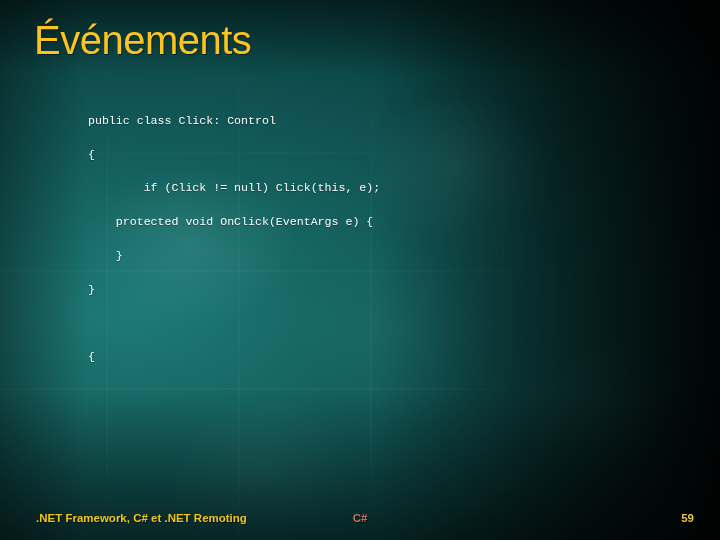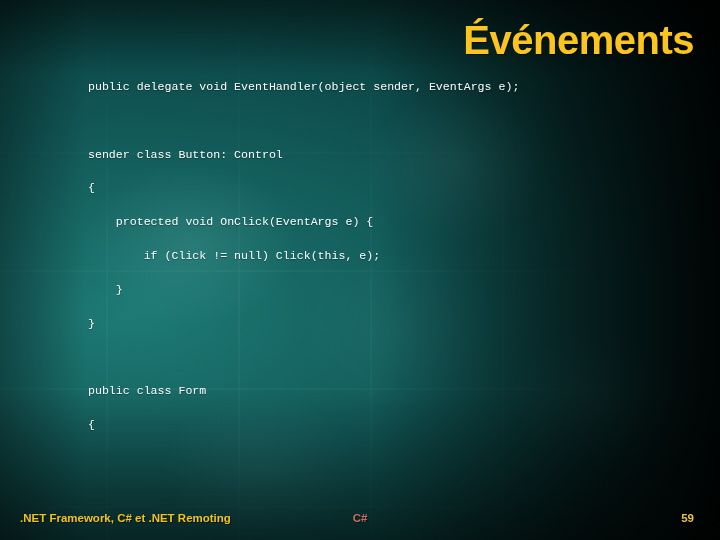--- a/index.html
+++ b/index.html
@@ -71,26 +71,25 @@
   }
 
   
   .title {
     position: absolute;
     left: 34px;
     top: 18px;
     width: 660px;
     margin: 0;
     font-size: 40px;
-    font-weight: bold;
+    font-weight: normal;
     letter-spacing: -0.5px;
     color: #fcc41e;
     text-shadow: 1px 1px 0 rgba(0,0,0,.45);
     line-height: 1.12;
-    text-align: right;
   }
 
   
   .code-body {
     position: absolute;
     left: 88px;
     top: 79px;
     width: 600px;
     margin: 0;
     color: #ffffff;
@@ -106,21 +105,21 @@
   
   .footer {
     position: absolute;
     left: 0;
     right: 0;
     bottom: 8px;
     height: 22px;
   }
   .footer-left {
     position: absolute;
-    left: 20px;
+    left: 36px;
     top: 2px;
     font-size: 11.5px;
     font-weight: bold;
     color: #f2c31a;
     text-shadow: 1px 1px 0 rgba(0,0,0,.5);
     white-space: nowrap;
   }
   .footer-center {
     position: absolute;
     left: 0;
@@ -147,30 +146,29 @@
 
 <div id="slide">
 
   <div class="bg-base"></div>
   <div class="bg-blobs"></div>
   <div class="bg-grid"></div>
   <div class="bg-vignette"></div>
 
   <h1 class="title">Événements</h1>
 
-  <pre class="code-body"><span class="code-line">public delegate void EventHandler(object sender, EventArgs e);</span>
+  <pre class="code-body">
 <span class="blank"></span>
-<span class="code-line">sender class Button: Control</span>
+<span class="code-line">public class Click: Control</span>
 <span class="code-line">{</span>
+<span class="code-line">        if (Click != null) Click(this, e);</span>
 <span class="code-line">    protected void OnClick(EventArgs e) {</span>
-<span class="code-line">        if (Click != null) Click(this, e);</span>
 <span class="code-line">    }</span>
 <span class="code-line">}</span>
 <span class="blank"></span>
-<span class="code-line">public class Form</span>
 <span class="code-line">{</span>
 <span class="blank"></span>
 
 
 
 
 
 
 
 

